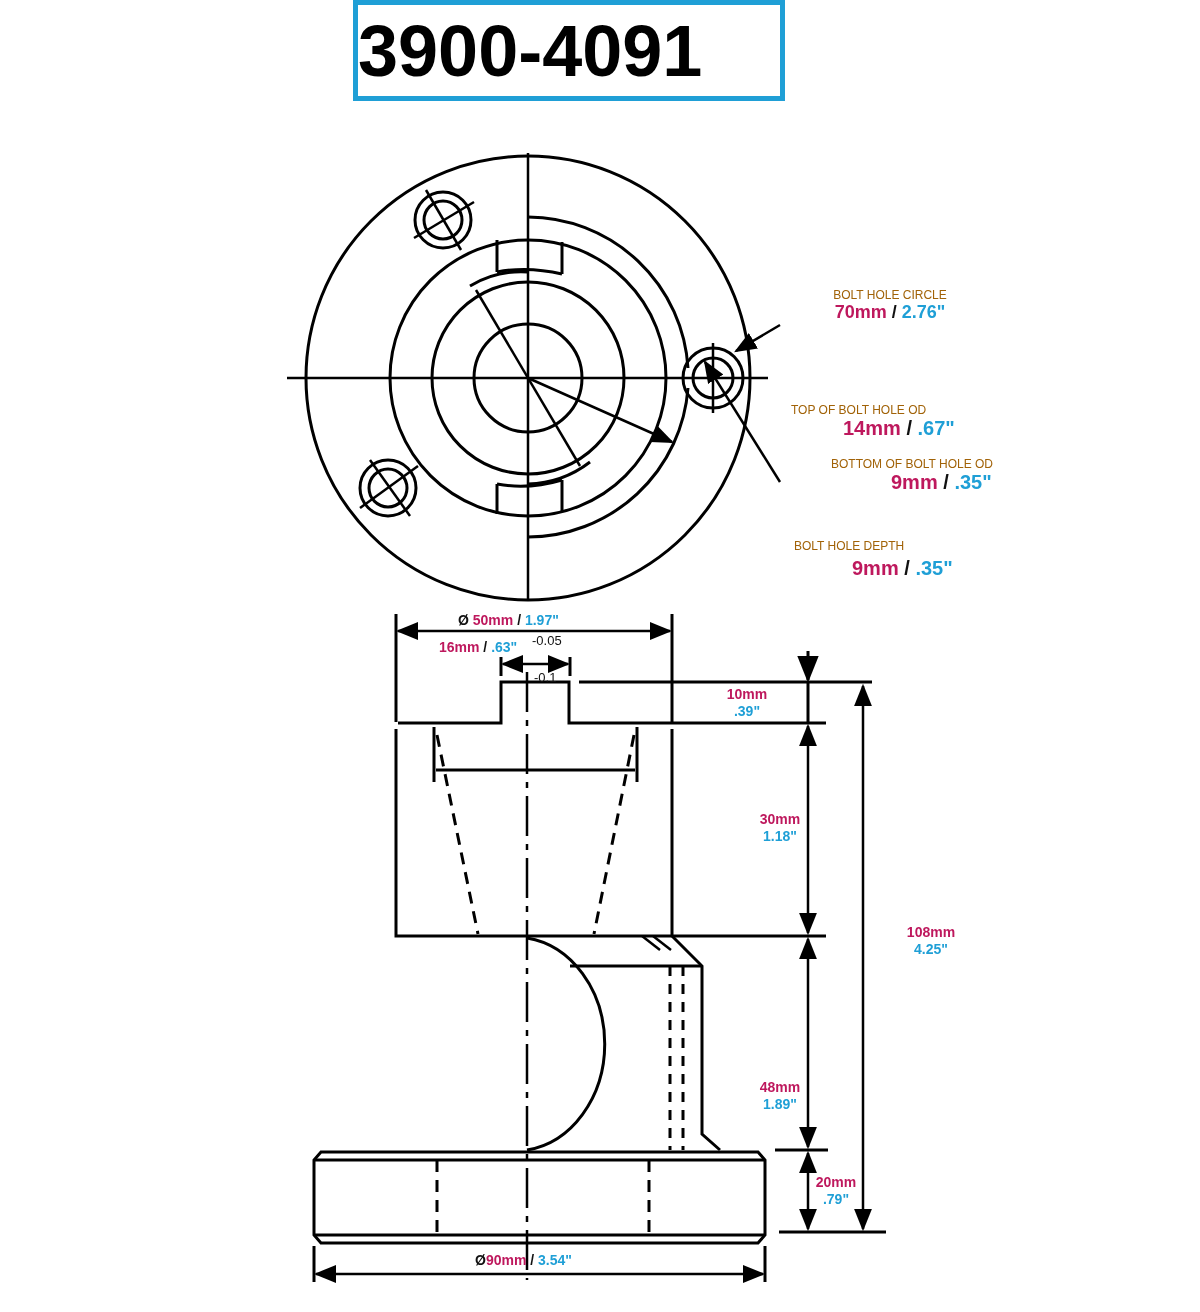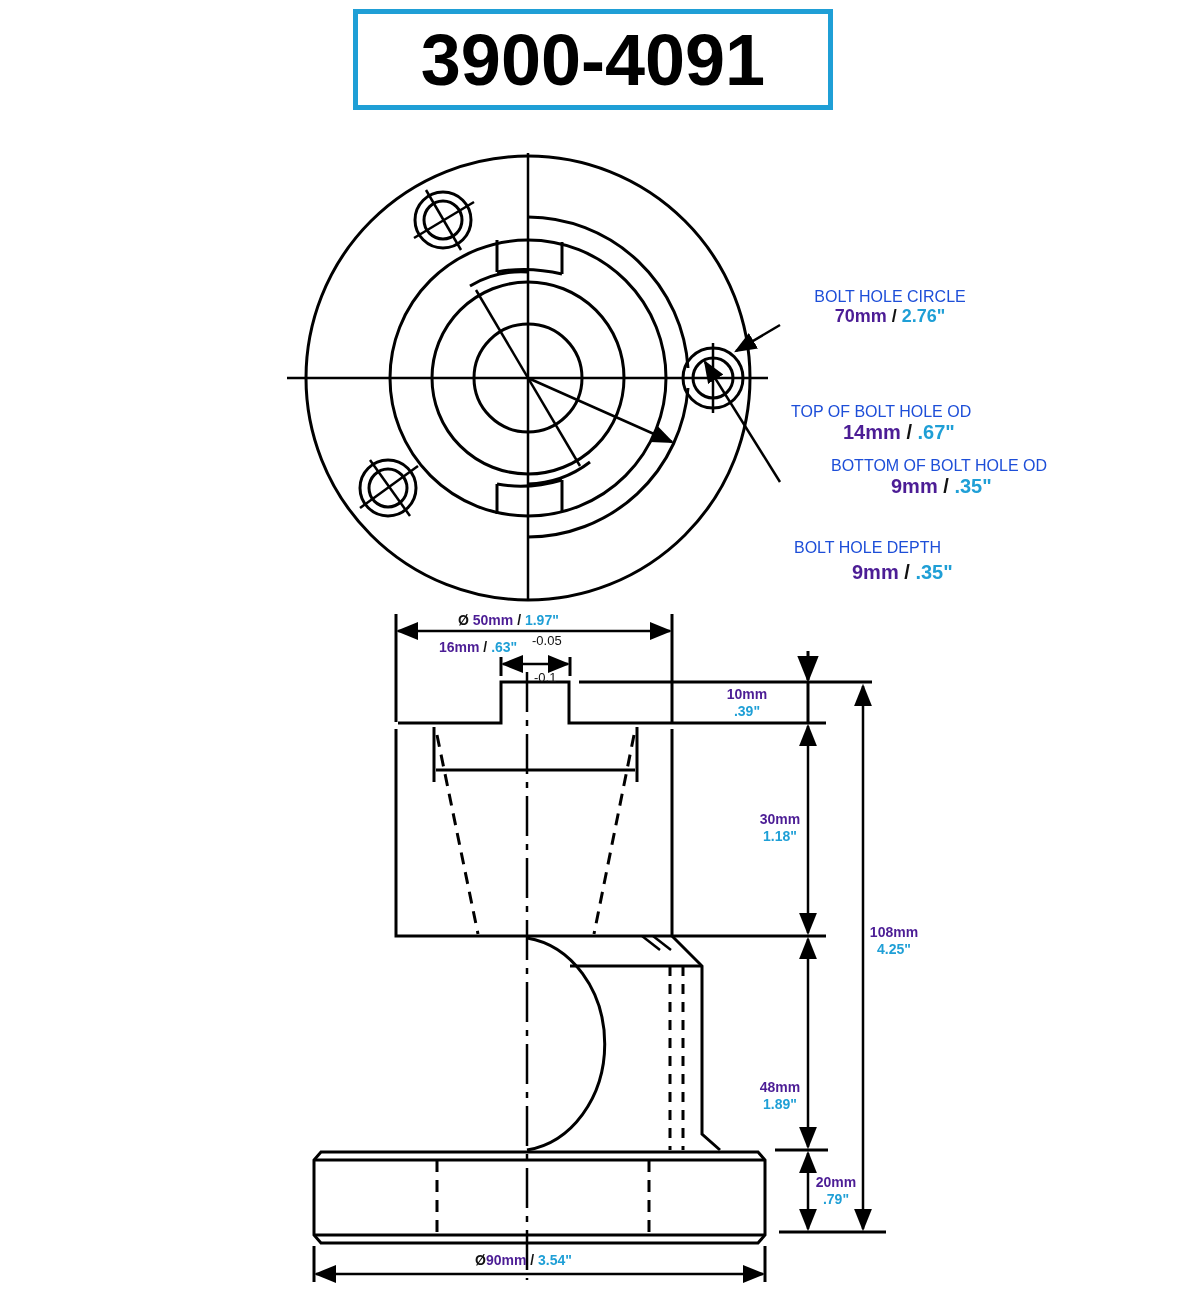--- a/index.html
+++ b/index.html
@@ -1,23 +1,23 @@
 <!DOCTYPE html>
 <html><head>
 <meta charset="utf-8">
 <style>
   html, body { margin: 0; padding: 0; background: #ffffff; }
   body { width: 1200px; height: 1312px; position: relative; overflow: hidden; font-family: "Liberation Sans", sans-serif; }
-  .title-box { position: absolute; left: 353px; top: 9px; width: 480px; height: 101px; border: 5px solid #1f9fd6; box-sizing: border-box; display: flex; align-items: center; justify-content: center; }
+  .title-box { position: absolute; left: 353px; top: 0; width: 432px; height: 101px; border: 5px solid #1f9fd6; box-sizing: border-box; display: flex; align-items: center; justify-content: flex-start; }
   .title-text { font-family: "Liberation Sans", sans-serif; font-weight: bold; font-size: 72px; color: #000; letter-spacing: 0px; line-height: 1; }
   svg#drawing { position: absolute; left: 0; top: 0; }
   .lbl { position: absolute; font-family: "Liberation Sans", sans-serif; white-space: nowrap; }
-  .cap { font-size: 16px; color: #1d4ed8; }
+  .cap { font-size: 12px; color: #a16207; }
   .val { font-size: 20px; font-weight: bold; }
-  .mm { color: #4c1d95; }
+  .mm { color: #be185d; }
   .in { color: #1f9fd6; }
   .sep { color: #111; font-weight: bold; }
   .dim { font-size: 14px; font-weight: bold; line-height: 17px; text-align: center; }
   .tol { font-size: 13px; color: #111; line-height: 13px; }
   .phi { color: #111; font-weight: bold; }
 </style>
 </head>
 <body>
 
 <div class="title-box">
@@ -176,21 +176,21 @@
   <div class="in">1.18"</div>
 </div>
 <div class="lbl dim" style="left:754px; top:1031px; width:52px;margin-top:48px;">
   <div class="mm">48mm</div>
   <div class="in">1.89"</div>
 </div>
 <div class="lbl dim" style="left:810px; top:1174px; width:52px;">
   <div class="mm">20mm</div>
   <div class="in">.79"</div>
 </div>
-<div class="lbl dim" style="left:864px; top:924px; width:60px;">
+<div class="lbl dim" style="left:901px; top:924px; width:60px;">
   <div class="mm">108mm</div>
   <div class="in">4.25"</div>
 </div>
 
 <div class="lbl dim" style="left:475px; top:1252px;">
   <span class="phi">Ø</span><span class="mm">90mm</span>
   <span class="sep">/</span>
   <span class="in">3.54"</span>
 </div>
 

